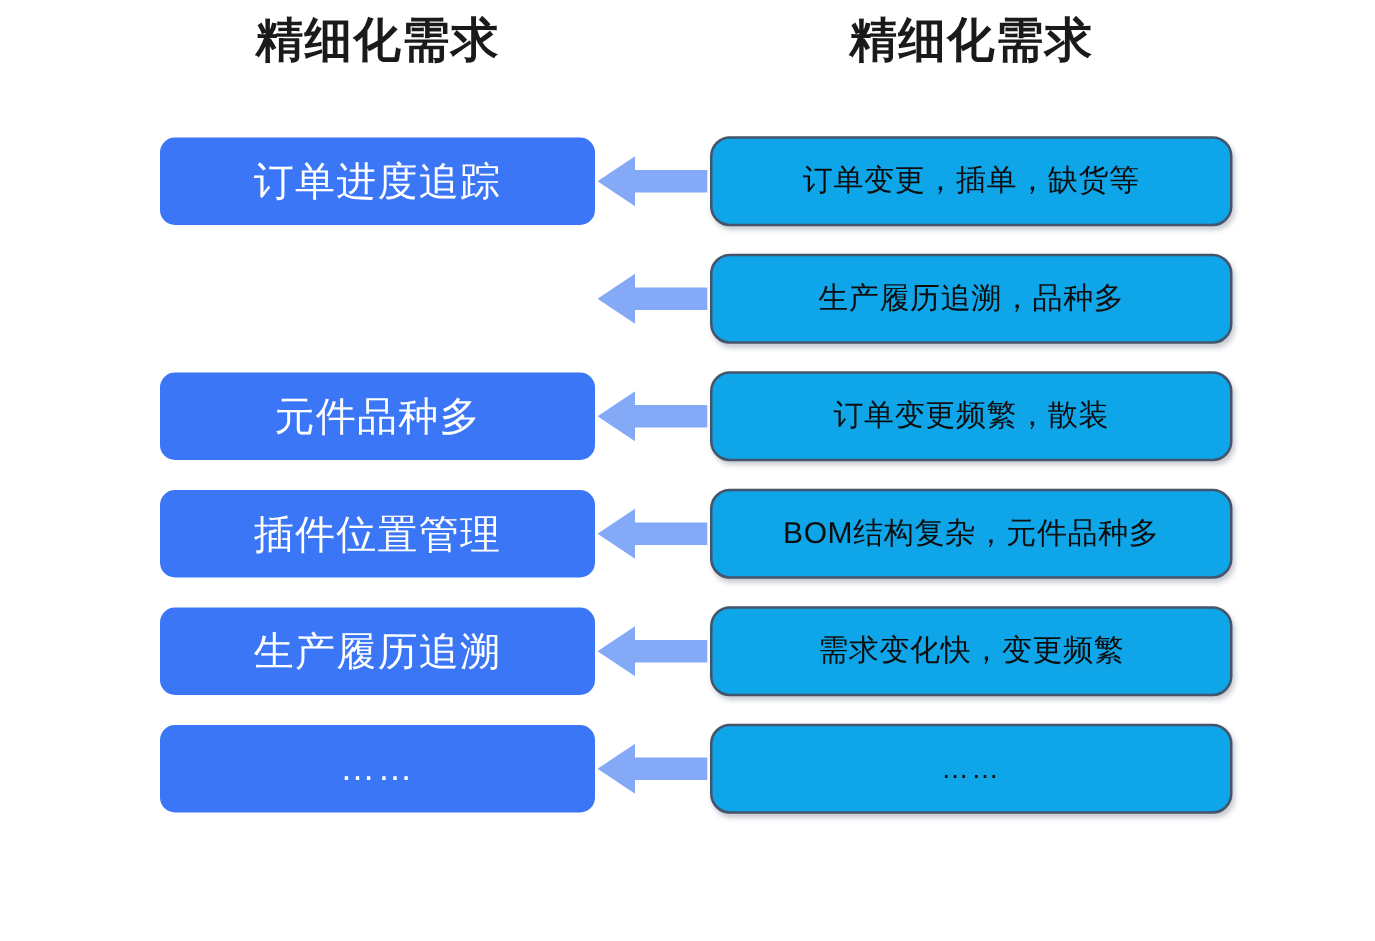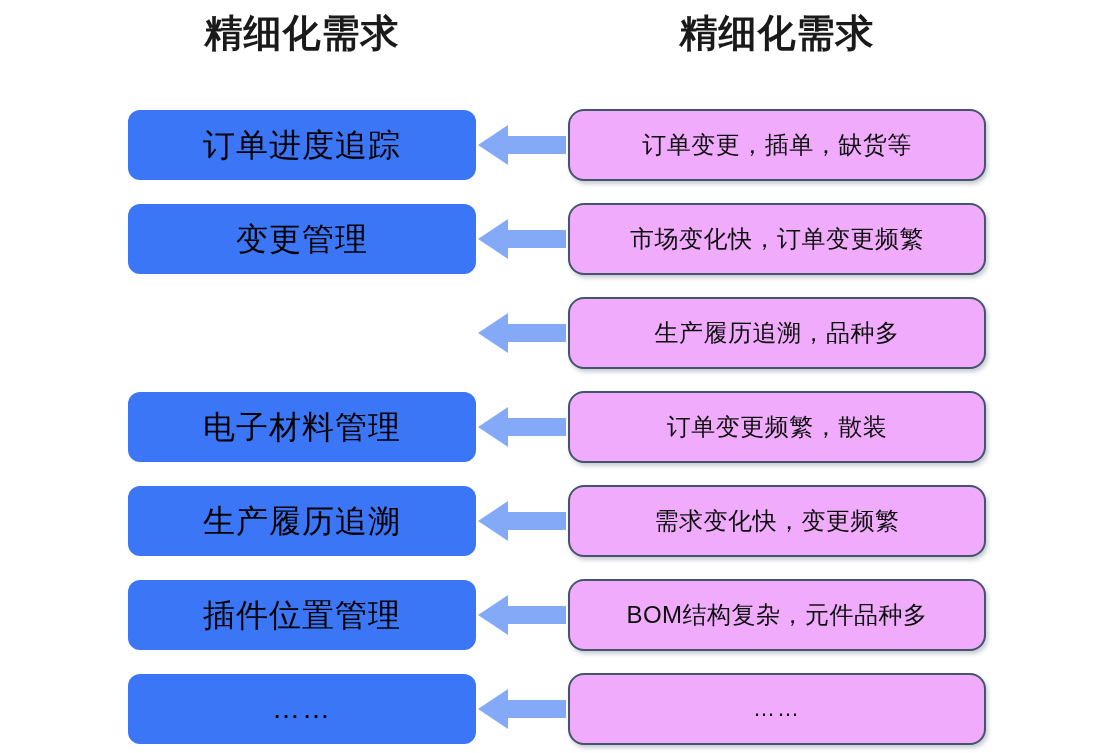--- a/index.html
+++ b/index.html
@@ -58,21 +58,21 @@
     width: 348px;
     height: 70px;
     background: #3a76f6;
     border-radius: 12px;
     display: flex;
     align-items: center;
     justify-content: center;
     box-sizing: border-box;
   }
   .req-label {
-    color: #000000;
+    color: #ffffff;
     font-size: 32px;
     line-height: 34px;
     letter-spacing: 1px;
     white-space: nowrap;
     text-align: left;
   }
   .req-label.ellipsis {
     font-size: 28px;
     letter-spacing: 2px;
   }
@@ -87,21 +87,21 @@
   }
   .arrow svg { display: block; width: 88px; height: 44px; }
 
   
   .cause-box {
     position: absolute;
     left: 568px;
     top: -1px;
     width: 418px;
     height: 72px;
-    background: #f0abfc;
+    background: #0ea5e9;
     border: 2px solid #44546a;
     border-radius: 16px;
     box-shadow: 2px 3px 4px rgba(68, 84, 106, 0.30);
     display: flex;
     align-items: center;
     justify-content: center;
     box-sizing: border-box;
   }
   .cause-label {
     color: #0d0d0d;
@@ -133,89 +133,76 @@
     <div class="arrow">
       <svg viewBox="0 0 88 44" xmlns="http://www.w3.org/2000/svg" aria-hidden="true">
         <path d="M0 22 L30 2 L30 13 L88 13 L88 31 L30 31 L30 42 Z" fill="#84AAF7"></path>
       </svg>
     </div>
     <div class="cause-box">
       <span class="cause-label">订单变更，插单，缺货等</span>
     </div>
   </div>
 
-  <div class="row">
-    <div class="req-box">
-      <span class="req-label">变更管理</span>
-    </div>
-    <div class="arrow">
-      <svg viewBox="0 0 88 44" xmlns="http://www.w3.org/2000/svg" aria-hidden="true">
-        <path d="M0 22 L30 2 L30 13 L88 13 L88 31 L30 31 L30 42 Z" fill="#84AAF7"></path>
-      </svg>
-    </div>
-    <div class="cause-box">
-      <span class="cause-label">市场变化快，订单变更频繁</span>
-    </div>
-  </div>
 
   <div class="row">
     <div class="arrow">
       <svg viewBox="0 0 88 44" xmlns="http://www.w3.org/2000/svg" aria-hidden="true">
         <path d="M0 22 L30 2 L30 13 L88 13 L88 31 L30 31 L30 42 Z" fill="#84AAF7"></path>
       </svg>
     </div>
     <div class="cause-box">
       <span class="cause-label">生产履历追溯，品种多</span>
     </div>
   </div>
 
   <div class="row">
     <div class="req-box">
-      <span class="req-label">电子材料管理</span>
+      <span class="req-label">元件品种多</span>
     </div>
     <div class="arrow">
       <svg viewBox="0 0 88 44" xmlns="http://www.w3.org/2000/svg" aria-hidden="true">
         <path d="M0 22 L30 2 L30 13 L88 13 L88 31 L30 31 L30 42 Z" fill="#84AAF7"></path>
       </svg>
     </div>
     <div class="cause-box">
       <span class="cause-label">订单变更频繁，散装</span>
     </div>
   </div>
 
   <div class="row">
     <div class="req-box">
+      <span class="req-label">插件位置管理</span>
+    </div>
+    <div class="arrow">
+      <svg viewBox="0 0 88 44" xmlns="http://www.w3.org/2000/svg" aria-hidden="true">
+        <path d="M0 22 L30 2 L30 13 L88 13 L88 31 L30 31 L30 42 Z" fill="#84AAF7"></path>
+      </svg>
+    </div>
+    <div class="cause-box">
+      <span class="cause-label">BOM结构复杂，元件品种多</span>
+    </div>
+  </div>
+
+  <div class="row">
+    <div class="req-box">
       <span class="req-label">生产履历追溯</span>
     </div>
     <div class="arrow">
       <svg viewBox="0 0 88 44" xmlns="http://www.w3.org/2000/svg" aria-hidden="true">
         <path d="M0 22 L30 2 L30 13 L88 13 L88 31 L30 31 L30 42 Z" fill="#84AAF7"></path>
       </svg>
     </div>
     <div class="cause-box">
       <span class="cause-label">需求变化快，变更频繁</span>
     </div>
   </div>
 
   <div class="row">
     <div class="req-box">
-      <span class="req-label">插件位置管理</span>
-    </div>
-    <div class="arrow">
-      <svg viewBox="0 0 88 44" xmlns="http://www.w3.org/2000/svg" aria-hidden="true">
-        <path d="M0 22 L30 2 L30 13 L88 13 L88 31 L30 31 L30 42 Z" fill="#84AAF7"></path>
-      </svg>
-    </div>
-    <div class="cause-box">
-      <span class="cause-label">BOM结构复杂，元件品种多</span>
-    </div>
-  </div>
-
-  <div class="row">
-    <div class="req-box">
       <span class="req-label ellipsis">……</span>
     </div>
     <div class="arrow">
       <svg viewBox="0 0 88 44" xmlns="http://www.w3.org/2000/svg" aria-hidden="true">
         <path d="M0 22 L30 2 L30 13 L88 13 L88 31 L30 31 L30 42 Z" fill="#84AAF7"></path>
       </svg>
     </div>
     <div class="cause-box">
       <span class="cause-label ellipsis">……</span>
     </div>

